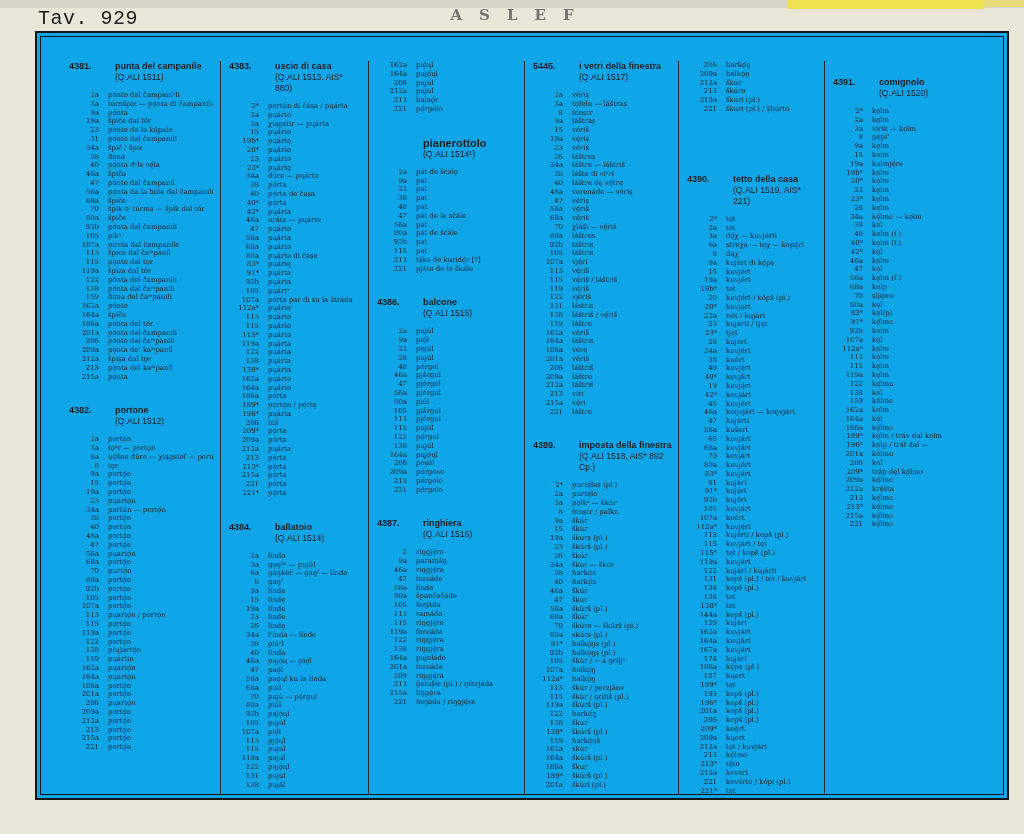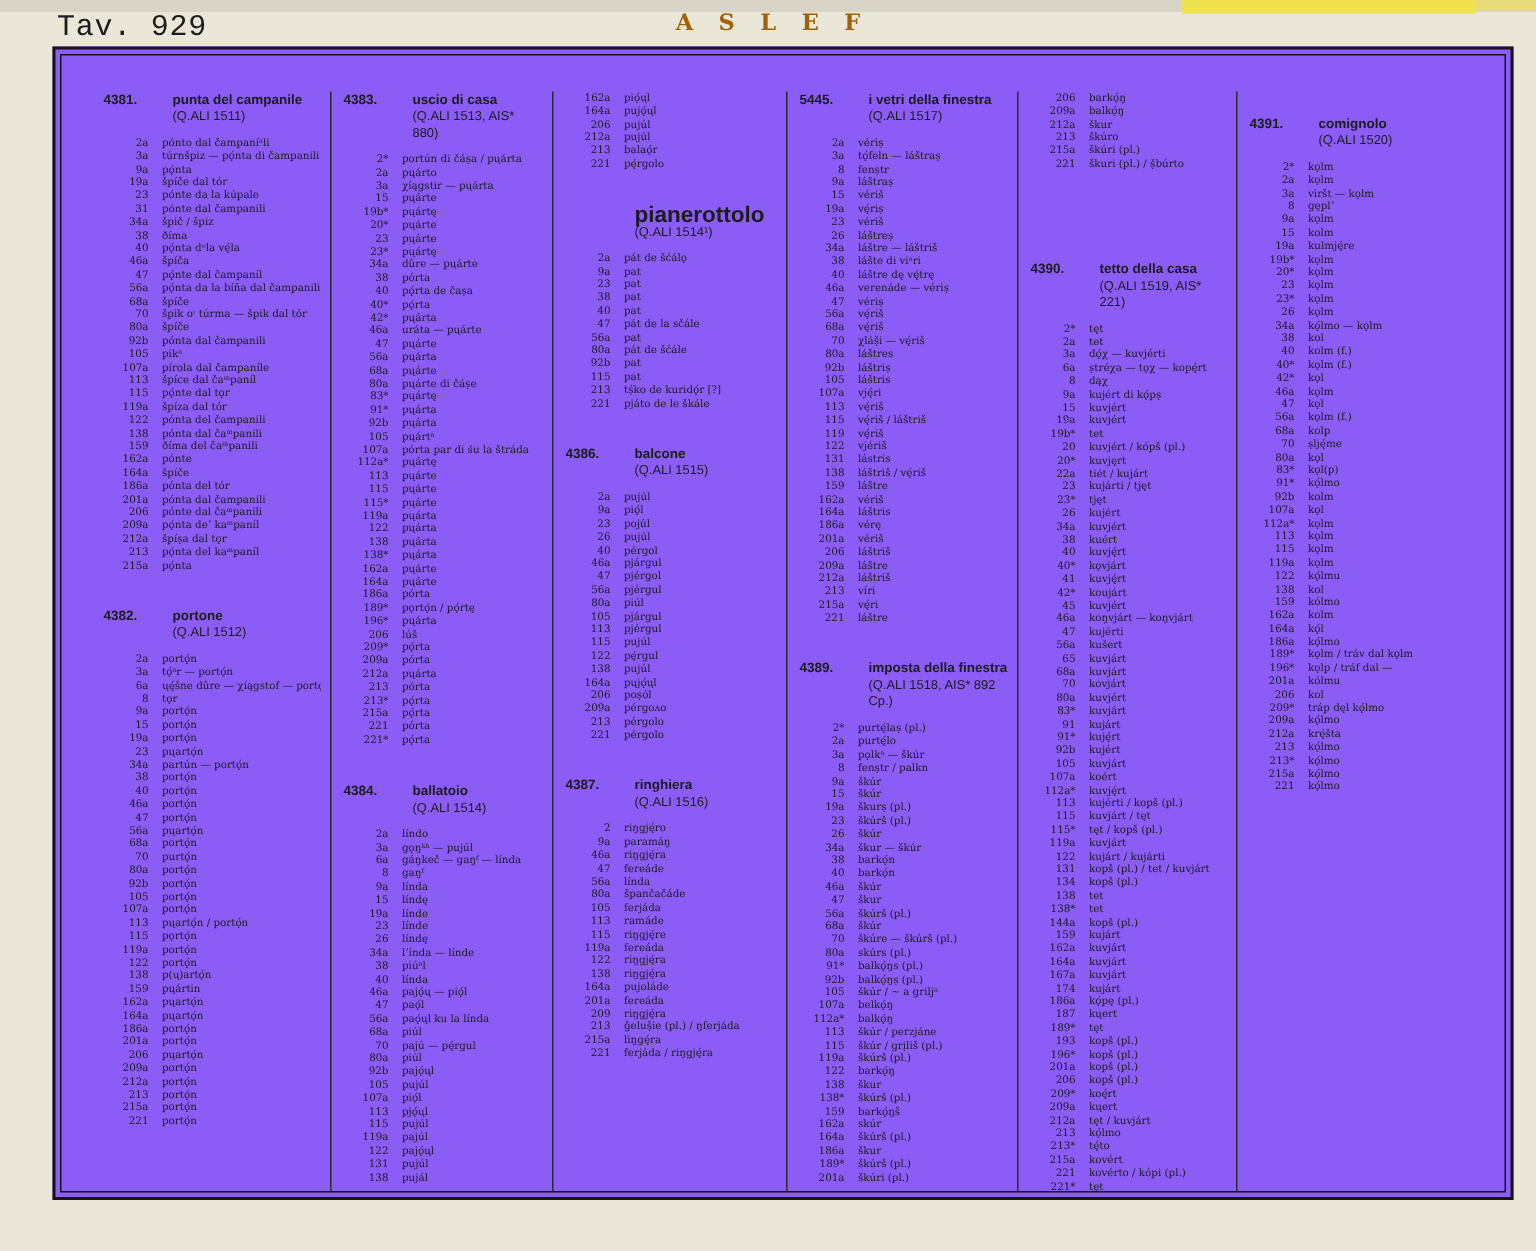--- a/index.html
+++ b/index.html
@@ -8,42 +8,42 @@
     background:#eae6d8;
     font-family:"DejaVu Serif",serif;
     color:#1c1c1c;
     overflow:hidden;
   }
   .top-strip{position:absolute;top:0;left:0;width:1024px;height:8px;background:#d9d5c6;}
   .yellow-strip{position:absolute;top:0;left:788px;width:196px;height:9px;background:#f0e14f;}
   .yellow-strip2{position:absolute;top:0;left:984px;width:40px;height:7px;background:#e8dc7a;}
   .tav{position:absolute;top:7px;left:38px;font-size:20px;letter-spacing:0.5px;font-family:Liberation Mono, monospace;}
   .logo{position:absolute;top:6px;left:0;width:1024px;text-align:center;
-        font-size:15px;font-weight:bold;letter-spacing:17px;color:#a16207;text-indent:17px;}
+        font-size:15px;font-weight:bold;letter-spacing:17px;color:#737373;text-indent:17px;}
   .sheet{position:absolute;left:35px;top:31px;width:974px;height:769px;
-         border:2.5px solid #151515;background:#8b5cf6;box-sizing:border-box;}
+         border:2.5px solid #151515;background:#0ea5e9;box-sizing:border-box;}
   .sheet-inner{position:absolute;left:3px;top:3px;right:3px;bottom:3px;
          border:1px solid #151515;box-sizing:border-box;overflow:hidden;}
   .columns{display:flex;height:100%;padding:24px 0 0 20px;box-sizing:border-box;}
   .col{box-sizing:border-box;padding:0 6px 0 8px;overflow:hidden;height:100%;}
   .col:not(:last-child){border-right:1px solid #2b2b2b;}
   .col1{width:160px;}
   .col2{width:148px;}
   .col3{width:156px;}
   .col4{width:154px;}
   .col5{width:146px;}
   .col6{width:170px;margin-top:16px;}
   .section:not(:first-child){margin-top:24px;}
   .col5 .section:nth-child(2){margin-top:60px;}
   .heading{position:relative;padding-left:46px;
            font-family:"Liberation Sans",sans-serif;font-weight:bold;
            font-size:9px;line-height:11px;}
   .hnum{position:absolute;left:0;top:0;}
   .hsub{padding-left:46px;font-family:"Liberation Sans",sans-serif;
-        font-weight:bold;font-size:15px;line-height:11px;}
+        font-weight:bold;font-size:11px;line-height:11px;}
   .href{padding-left:46px;font-family:"Liberation Sans",sans-serif;
         font-weight:normal;font-size:8.6px;line-height:11px;margin-bottom:8px;}
   .row{display:flex;font-size:6.9px;line-height:8.8px;}
   .rnum{flex:none;width:30px;text-align:right;padding-right:9px;}
   .rword{flex:1;white-space:nowrap;overflow:hidden;}
 </style>
 </head>
 <body>
 
 <div class="top-strip"></div>
@@ -1274,21 +1274,21 @@
             </div>
             <div class="row">
               <span class="rnum">40</span>
               <span class="rword">kuvję́rt</span>
             </div>
             <div class="row">
               <span class="rnum">40*</span>
               <span class="rword">kǫvjárt</span>
             </div>
             <div class="row">
-              <span class="rnum">41</span>
+              <span class="rnum">19</span>
               <span class="rword">kuvję́rt</span>
             </div>
             <div class="row">
               <span class="rnum">42*</span>
               <span class="rword">koujárt</span>
             </div>
             <div class="row">
               <span class="rnum">45</span>
               <span class="rword">kuvjért</span>
             </div>

